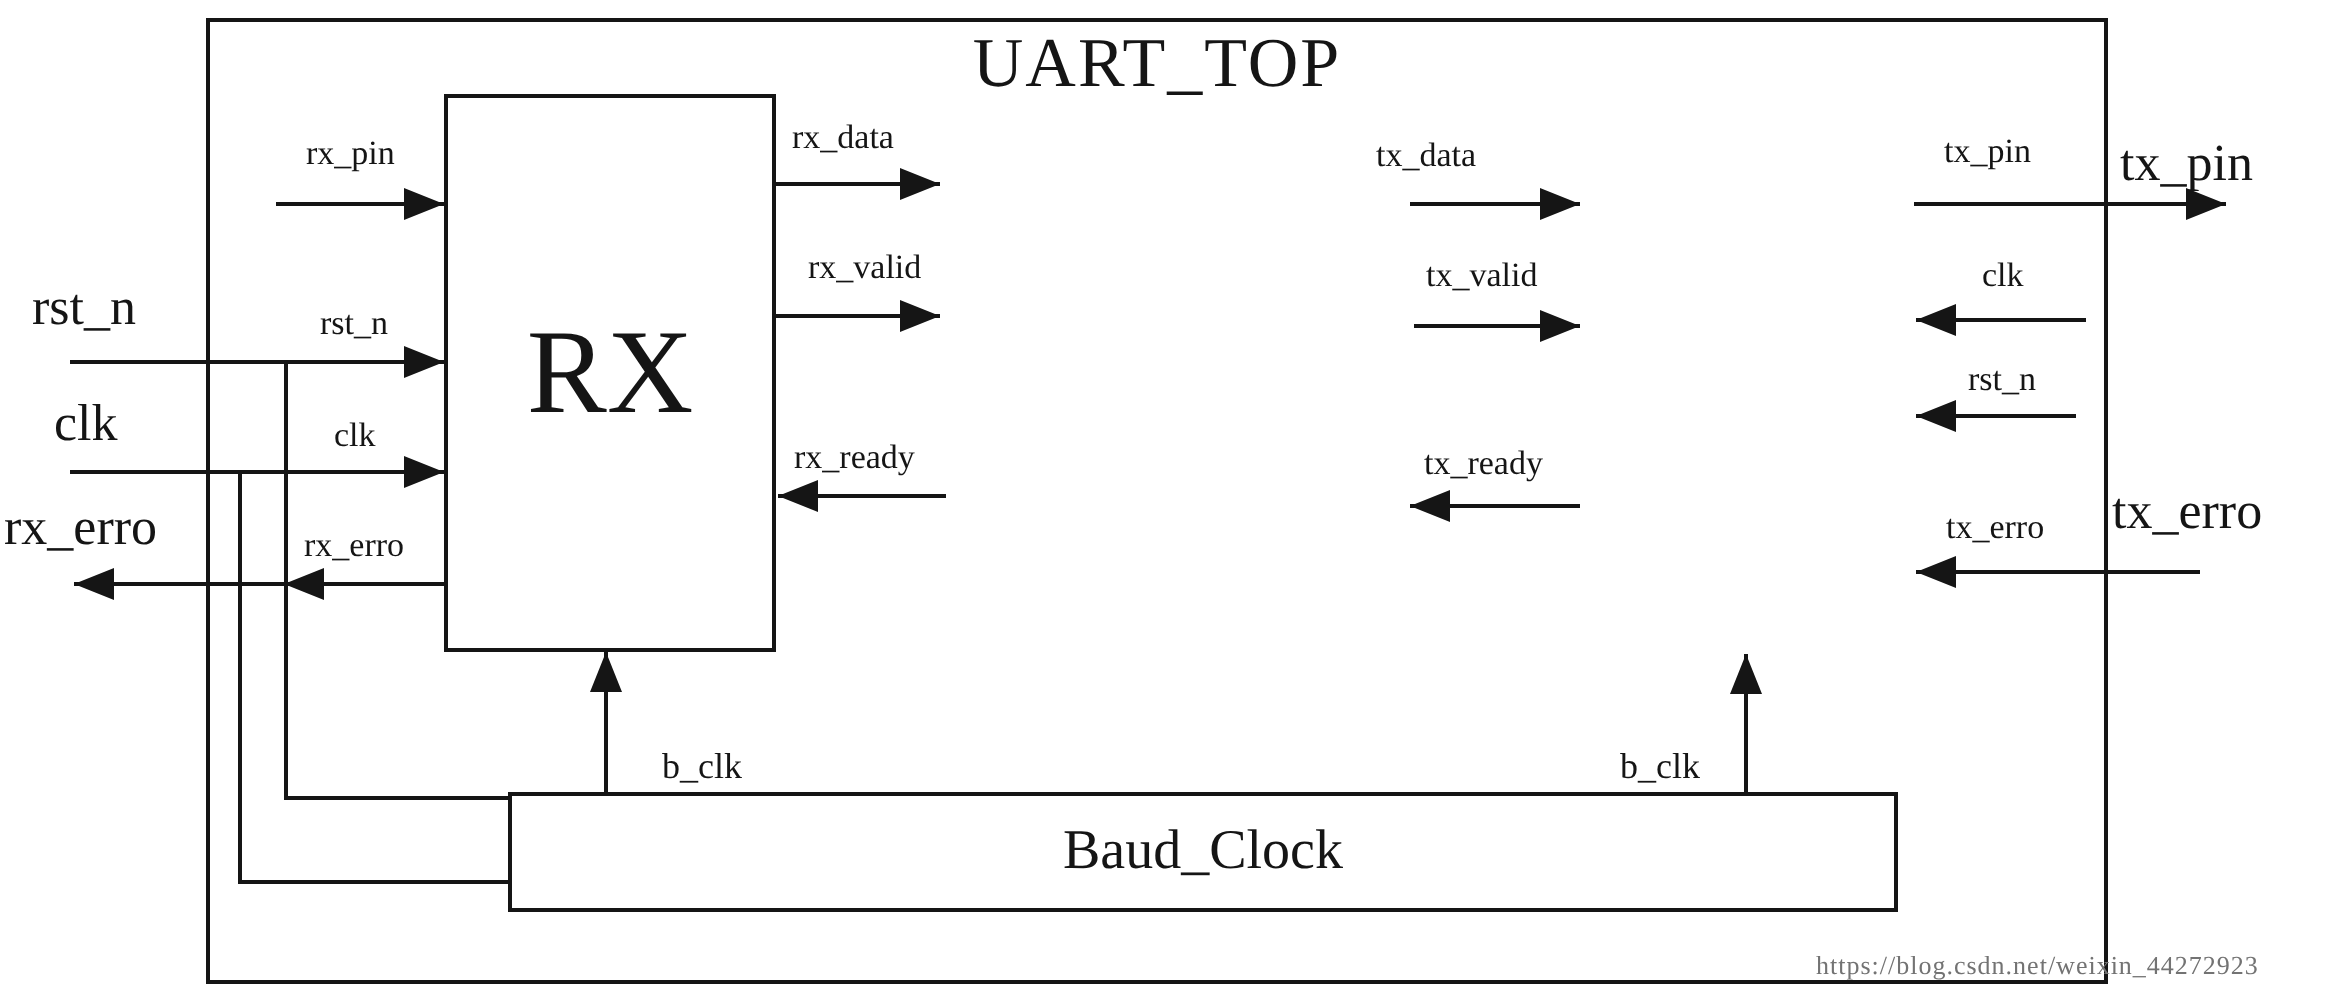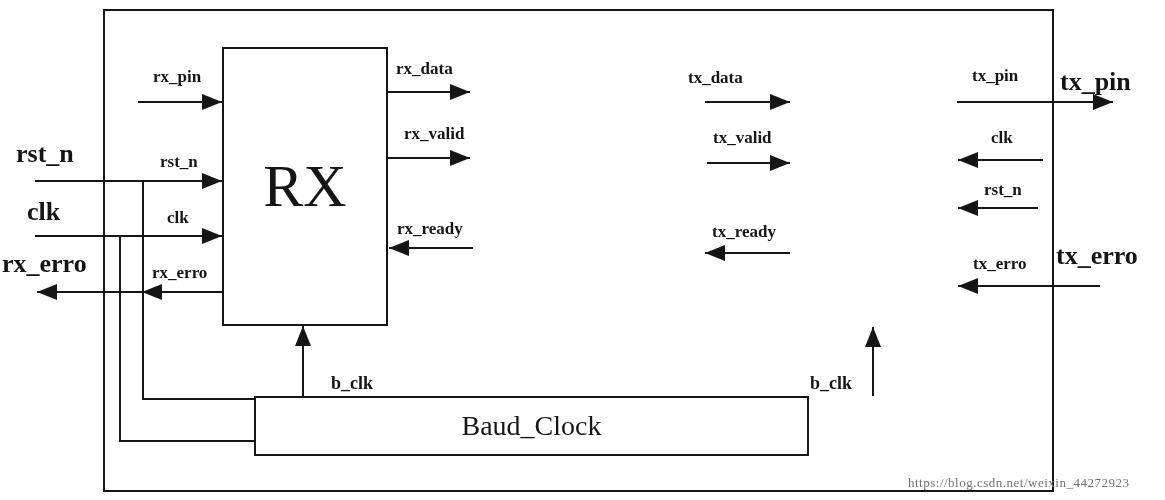--- a/index.html
+++ b/index.html
@@ -16,40 +16,41 @@
   .vline{position:absolute;width:2px;background:#151515;}
   .ah-r{position:absolute;width:0;height:0;
         border-top:8px solid transparent;border-bottom:8px solid transparent;
         border-left:20px solid #151515;}
   .ah-l{position:absolute;width:0;height:0;
         border-top:8px solid transparent;border-bottom:8px solid transparent;
         border-right:20px solid #151515;}
   .ah-u{position:absolute;width:0;height:0;
         border-left:8px solid transparent;border-right:8px solid transparent;
         border-bottom:20px solid #151515;}
-  .lbl{position:absolute;white-space:nowrap;line-height:1;font-weight:bold;}
+  .lbl{position:absolute;white-space:nowrap;line-height:1;}
   .lbl-s{font-size:17px;}
   .lbl-m{font-size:18px;margin-top:24px;}
   .lbl-b{font-size:26px;}
   .title{position:absolute;left:103px;top:12px;width:951px;text-align:center;
          font-size:35px;letter-spacing:1px;}
   .blockname{display:flex;align-items:center;justify-content:center;
              width:100%;height:100%;font-size:60px;}
   .baudname{display:flex;align-items:center;justify-content:center;
             width:100%;height:100%;font-size:28px;}
   .watermark{position:absolute;left:908px;top:475px;font-size:13px;
              font-family:Liberation Serif, serif;
              color:#737373;white-space:nowrap;letter-spacing:0.5px;}
 </style>
 </head>
 <body>
 
 <div id="stage">
 
   <div class="box" style="left:103px;top:9px;width:951px;height:483px;"></div>
+  <div class="title">UART_TOP</div>
 
   <div class="hline" style="left:138px;top:101px;width:84px;"></div>
   <div class="ah-r" style="left:202px;top:94px;"></div>
   <div class="lbl lbl-s" style="left:153px;top:68px;">rx_pin</div>
 
   <div class="hline" style="left:35px;top:180px;width:187px;"></div>
   <div class="ah-r" style="left:202px;top:173px;"></div>
   <div class="lbl lbl-s" style="left:160px;top:153px;">rst_n</div>
   <div class="lbl lbl-b" style="left:16px;top:141px;">rst_n</div>
 
@@ -117,19 +118,19 @@
 
   <div class="hline" style="left:958px;top:285px;width:142px;"></div>
   <div class="ah-l" style="left:958px;top:278px;"></div>
   <div class="lbl lbl-s" style="left:973px;top:255px;">tx_erro</div>
   <div class="lbl lbl-b" style="left:1056px;top:243px;">tx_erro</div>
 
   <div class="vline" style="left:872px;top:327px;height:69px;"></div>
   <div class="ah-u" style="left:865px;top:327px;"></div>
   <div class="lbl lbl-m" style="left:810px;top:350px;">b_clk</div>
 
-  <div class="box" style="left:254px;top:396px;width:555px;height:60px;">
+  <div class="box" style="left:254px;top:396px;width:695px;height:60px;">
     <div class="baudname">Baud_Clock</div>
   </div>
 
   <div class="watermark">https://blog.csdn.net/weixin_44272923</div>
 
 </div>
 
 </body></html>

